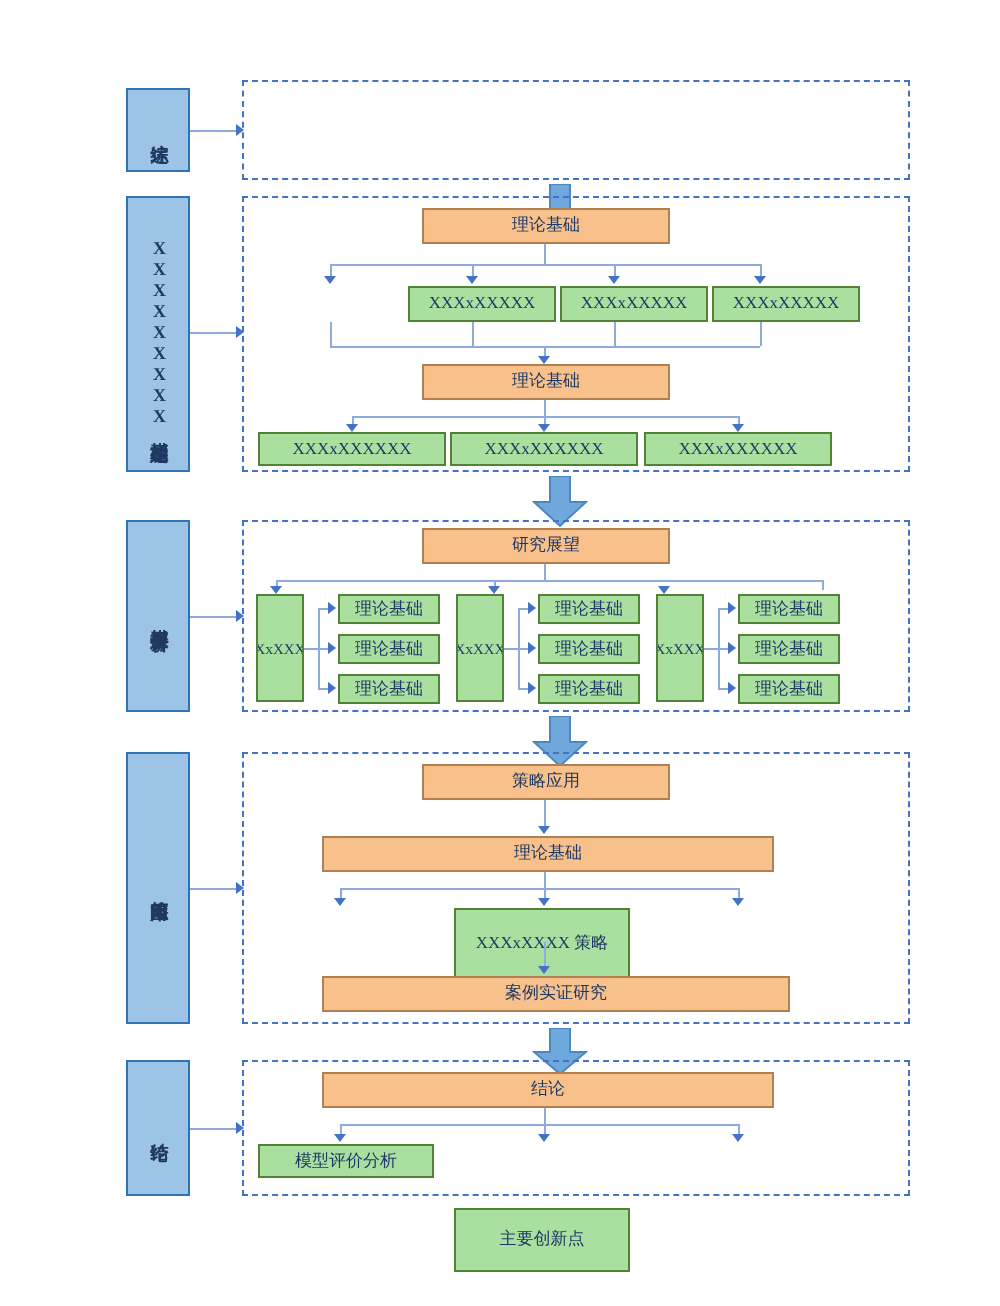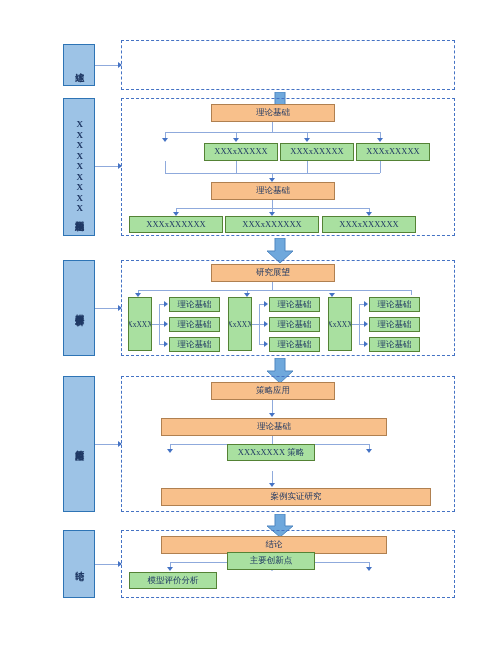--- a/index.html
+++ b/index.html
@@ -233,26 +233,26 @@
 
   <div class="ln v" style="left:272px;top:436px;height:8px;"></div>
   <div class="ln h" style="left:170px;top:444px;width:199px;"></div>
   <div class="ln v" style="left:170px;top:444px;height:7px;"></div>
   <div class="ln v" style="left:272px;top:444px;height:7px;"></div>
   <div class="ln v" style="left:369px;top:444px;height:7px;"></div>
   <div class="ah-d" style="left:167px;top:449px;"></div>
   <div class="ah-d" style="left:269px;top:449px;"></div>
   <div class="ah-d" style="left:366px;top:449px;"></div>
 
-  <div class="node green" style="left:227px;top:444px;width:88px;height:17px;">XXXxXXXX 策略</div>
+  <div class="node green" style="left:227px;top:454px;width:88px;height:35px;">XXXxXXXX 策略</div>
 
   <div class="ln v" style="left:272px;top:471px;height:14px;"></div>
   <div class="ah-d" style="left:269px;top:483px;"></div>
 
-  <div class="node orange" style="left:161px;top:488px;width:270px;height:18px;">案例实证研究</div>
+  <div class="node orange" style="left:161px;top:488px;width:234px;height:18px;">案例实证研究</div>
 
   <div class="bigarrow" style="left:266px;top:514px;">
     <svg width="28" height="24" viewBox="0 0 28 24">
       <polygon points="9,0 19,0 19,12 27,12 14,23 1,12 9,12" fill="#6FA8DC" stroke="#4E86C0" stroke-width="1"></polygon>
     </svg>
   </div>
 
   <div class="stage-label" style="left:63px;top:530px;width:32px;height:68px;">
     <span>结论</span>
   </div>
@@ -266,15 +266,15 @@
   <div class="ln v" style="left:272px;top:554px;height:8px;"></div>
   <div class="ln h" style="left:170px;top:562px;width:199px;"></div>
   <div class="ln v" style="left:170px;top:562px;height:7px;"></div>
   <div class="ln v" style="left:272px;top:562px;height:7px;"></div>
   <div class="ln v" style="left:369px;top:562px;height:7px;"></div>
   <div class="ah-d" style="left:167px;top:567px;"></div>
   <div class="ah-d" style="left:269px;top:567px;"></div>
   <div class="ah-d" style="left:366px;top:567px;"></div>
 
   <div class="node green" style="left:129px;top:572px;width:88px;height:17px;">模型评价分析</div>
-  <div class="node green" style="left:227px;top:552px;width:88px;height:18px;">主要创新点</div>
+  <div class="node green" style="left:227px;top:604px;width:88px;height:32px;">主要创新点</div>
 
 </div>
 
 </body></html>

